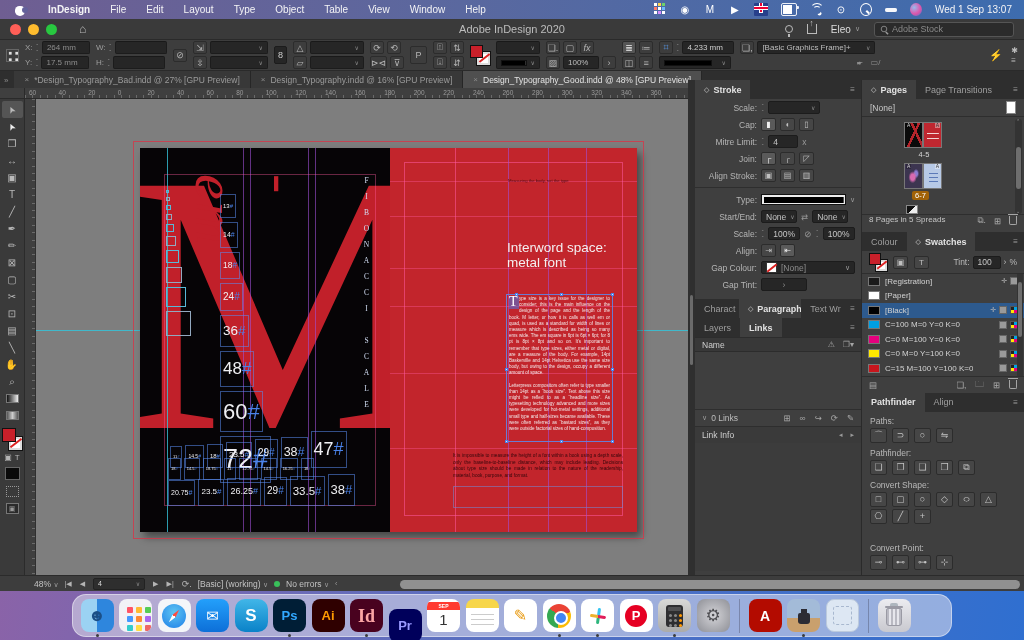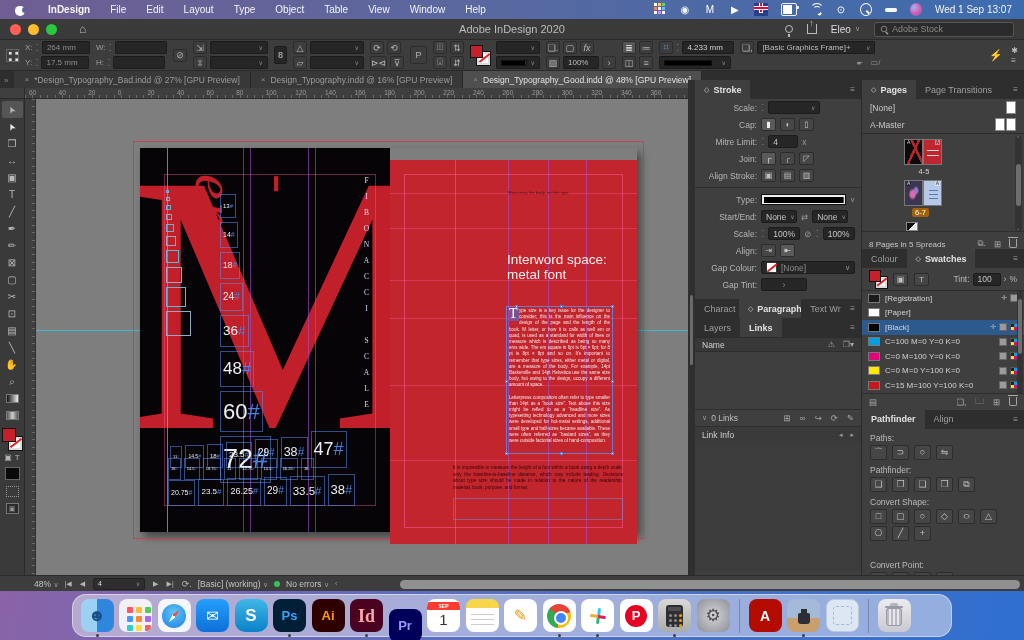--- a/index.html
+++ b/index.html
@@ -122,21 +122,21 @@
   .tb-mode{width:15px;height:13px;background:#0a0a0a;border:1px solid #666;margin-top:5px;}
   .tb-sq{width:13px;height:11px;border:1px dotted #999;margin-top:6px;}
   .tb-sq2{width:13px;height:11px;border:1px solid #777;background:#2a2a2a;margin-top:6px;display:flex;align-items:center;justify-content:center;color:#999;font-size:7px;}
 
   
   .canvas{position:absolute;left:36px;top:99px;width:652px;height:476px;background:#7e7e7e;overflow:hidden;}
   .hguide{position:absolute;left:0;top:231px;width:100%;height:1px;background:var(--guidec);opacity:.85;}
   .spread{position:absolute;left:104px;top:49px;width:497px;height:384px;box-shadow:4px 5px 8px rgba(0,0,0,.45);}
   .bleed{position:absolute;inset:-7px;border:1px solid rgba(220,50,70,.75);}
   .page-black{position:absolute;left:0;top:0;width:250px;height:384px;background:#060406;overflow:hidden;}
-  .page-red{position:absolute;left:250px;top:12px;width:247px;height:384px;background:var(--pagered);overflow:hidden;}
+  .page-red{position:absolute;left:250px;top:0;width:247px;height:384px;background:var(--pagered);overflow:hidden;}
 
   
   .bigM{position:absolute;left:-20px;top:-30px;font-family:"Liberation Serif",serif;font-size:370px;line-height:1;color:var(--red);}
   .bigM2{position:absolute;left:-322px;top:-30px;font-family:"Liberation Serif",serif;font-size:370px;line-height:1;color:var(--red);}
   .emtxt{position:absolute;left:176px;top:26px;font-family:"Liberation Serif",serif;font-style:italic;font-size:58px;color:var(--red);transform:rotate(90deg);transform-origin:0 0;letter-spacing:2px;}
   .bp-guide-v{position:absolute;top:0;bottom:0;width:1px;}
   .bp-margin{position:absolute;inset:26px 14px 26px 24px;border:1px solid rgba(255,90,160,.4);}
   .squares{position:absolute;left:26px;top:42px;display:flex;flex-direction:column;gap:4px;}
   .squares i{border:1px solid #93a9c0;display:block;}
   .squares i:nth-child(odd){border-color:#58b9d8;}
@@ -225,21 +225,21 @@
   .th-red{background:#bf2730;background-image:repeating-linear-gradient(180deg,transparent 0 4px,rgba(255,255,255,.8) 4px 5px);background-size:70% 60%;background-position:55% 65%;background-repeat:no-repeat;}
   .th-pur{background:#3c3550;background-image:radial-gradient(ellipse 7px 10px at 45% 55%,#d86ab0 30%,transparent 60%),radial-gradient(ellipse 5px 8px at 65% 40%,#8a7ad0 30%,transparent 60%);}
   .th-blu{background:#b7c9e6;background-image:repeating-linear-gradient(180deg,transparent 0 3px,#5b79b8 3px 4px);background-size:55% 55%;background-position:60% 55%;background-repeat:no-repeat;}
   .splabel{position:absolute;font-size:7.5px;color:#d5d5d5;text-align:center;}
   .splabel.selpill{background:#a16207;color:#fff;border-radius:2px;padding:0 3px;text-align:right;}
   .halfth{position:absolute;left:44px;top:88px;width:12px;height:9px;background:linear-gradient(135deg,#111 48%,#eee 52%);border:1px solid #888;}
   .pg-scroll{position:absolute;right:2px;top:2px;width:7px;height:95px;background:#333;border-radius:3px;}
   .pg-scroll i{position:absolute;left:1px;top:28px;width:5px;height:42px;background:#6e6e6e;border-radius:3px;display:block;}
   .pg-scroll::before{content:"⌃";position:absolute;top:-1px;left:1px;font-size:5px;color:#999;}
   .pg-scroll::after{content:"⌄";position:absolute;bottom:0px;left:1px;font-size:5px;color:#999;}
-  .pagesfoot{display:flex;align-items:flex-end;height:17px;padding:0 7px;font-size:8px;color:#c5c5c5;gap:24px;}
+  .pagesfoot{display:flex;align-items:flex-start;height:17px;padding:0 7px;font-size:8px;color:#c5c5c5;gap:24px;}
   .pagesfoot .ics{margin-left:auto;display:flex;gap:8px;color:#ababab;font-size:8.5px;align-items:center;}
 
   
   .sw-ctrl{display:flex;align-items:center;gap:6px;height:22px;padding:0 7px;}
   .sw-fs{position:relative;width:18px;height:18px;}
   .sw-fs .f{position:absolute;left:0;top:0;width:12px;height:12px;background:#c8202a;border:1px solid #111;z-index:2;}
   .sw-fs .s{position:absolute;right:0;bottom:0;width:11px;height:11px;background:#fff;border:2px solid #ddd;outline:1px solid #111;}
   .sw-fs .s::after{content:"";position:absolute;left:-2px;top:2px;width:12px;height:2px;background:#d22;transform:rotate(-38deg);}
   .sw-tint{display:flex;align-items:center;gap:3px;margin-left:auto;font-size:8.5px;color:#b9b9b9;}
   .swlist{border-top:1px solid #2e2e2e;border-bottom:1px solid #2e2e2e;}
@@ -897,27 +897,20 @@
         </span>
       <span class="ptab">Page Transitions</span>
       <span class="pmenu">≡</span>
     </div>
     <div class="masterrow">
         <span>[None]</span>
         <span class="chips">
           <span class="pgchip"></span>
         </span>
       </div>
-    <div class="masterrow">
-        <span>A-Master</span>
-        <span class="chips">
-          <span class="pgchip"></span>
-          <span class="pgchip"></span>
-        </span>
-      </div>
     <div class="spreadarea">
       <div class="sp" style="left:42px;top:5px">
         <span class="spth th-blk">
             <span class="am">A</span>
           </span>
         <span class="spth th-red amr">
             <span class="am">A</span>
           </span>
       </div>
       <div class="splabel" style="left:42px;top:33px;width:40px">4-5</div>

